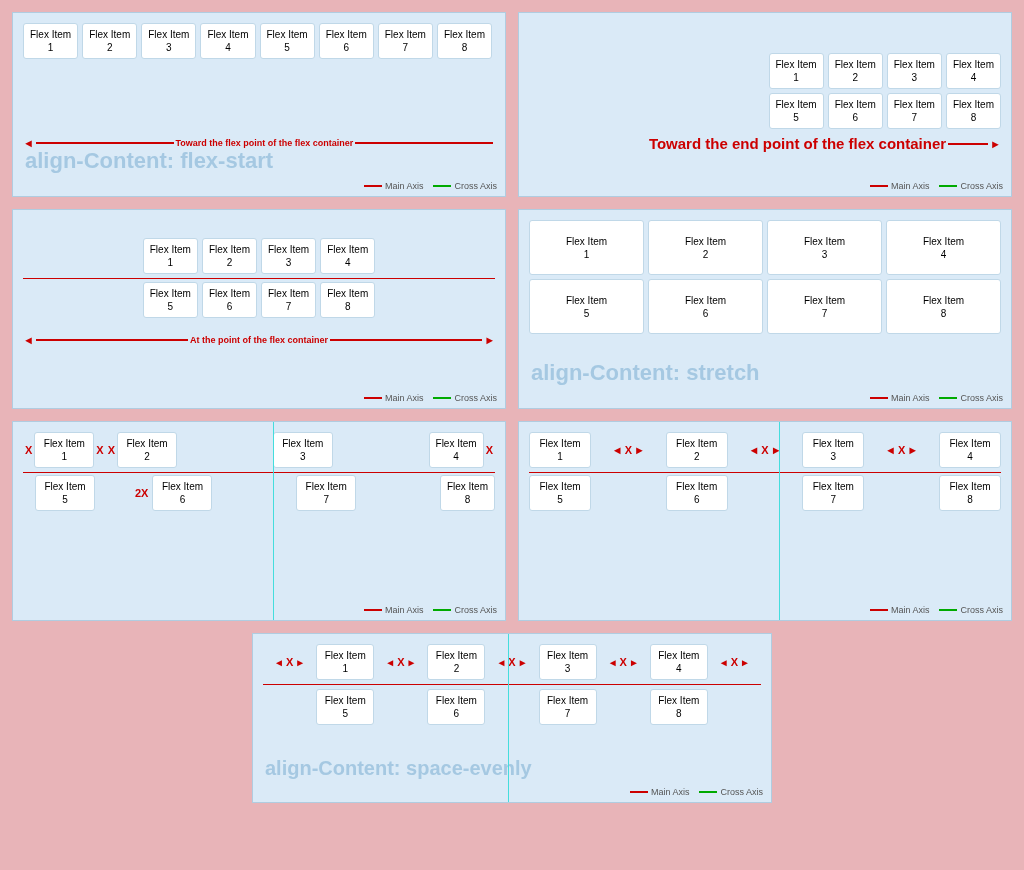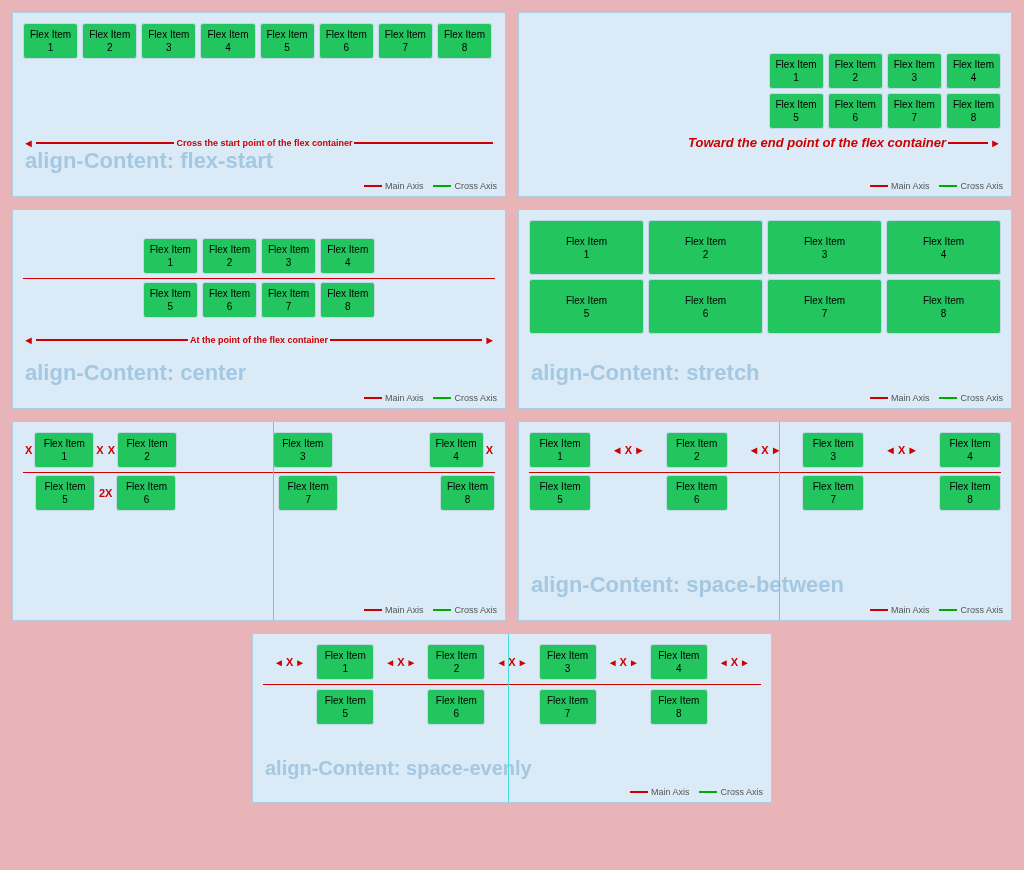--- a/index.html
+++ b/index.html
@@ -29,21 +29,21 @@
       min-height: 200px;
     }
 
     .flex-container {
       display: flex;
       flex-wrap: wrap;
       gap: 4px;
     }
 
     .flex-item {
-      background-color: #22c55e;
+      background-color: #ffffff;
       border: 1px solid #c0d8e8;
       border-radius: 3px;
       padding: 4px 6px;
       font-size: 10px;
       text-align: center;
       min-width: 52px;
       line-height: 1.3;
     }
 
     .watermark {
@@ -122,21 +122,21 @@
       <div class="flex-item">Flex Item<br><span>5</span></div>
       <div class="flex-item">Flex Item<br><span>6</span></div>
       <div class="flex-item">Flex Item<br><span>7</span></div>
       <div class="flex-item">Flex Item<br><span>8</span></div>
     </div>
     <div style="height: 30px;"></div>
 
     <div style="display:flex; align-items:center; margin: 4px 0 0 0; font-size:9px; color:#c00; font-weight:bold;">
       <span style="color:#c00; font-size:11px;">◄</span>
       <div style="flex:1; height:2px; background:#c00; margin: 0 2px;"></div>
-      <span style="white-space:nowrap; font-size:9px;">Cross the start point of the flex container</span>
+      <span style="white-space:nowrap; font-size:9px;">Toward the flex point of the flex container</span>
       <div style="flex:1; height:2px; background:#c00; margin: 0 2px;"></div>
     </div>
     <div class="watermark">align-Content: flex-start</div>
     <div class="axis-legend">
       <div class="axis-item">
         <div class="axis-line main-axis"></div>
         <span>Main Axis</span>
       </div>
       <div class="axis-item">
         <div class="axis-line cross-axis"></div>
@@ -153,21 +153,21 @@
       <div class="flex-item">Flex Item<br>3</div>
       <div class="flex-item">Flex Item<br>4</div>
     </div>
     <div class="flex-container" style="justify-content: flex-end;">
       <div class="flex-item">Flex Item<br>5</div>
       <div class="flex-item">Flex Item<br>6</div>
       <div class="flex-item">Flex Item<br>7</div>
       <div class="flex-item">Flex Item<br>8</div>
     </div>
     <div style="display:flex; align-items:center; margin: 6px 0 0 0; font-size:9px; color:#c00; font-weight:bold; justify-content:flex-end;">
-      <span style="white-space:nowrap; font-size:13px;font-style:italic;">Toward the end point of the flex container</span>
+      <span style="white-space:nowrap; font-size:15px;">Toward the end point of the flex container</span>
       <div style="width:40px; height:2px; background:#c00; margin: 0 2px;"></div>
       <span style="color:#c00; font-size:11px;">►</span>
     </div>
     <div class="axis-legend">
       <div class="axis-item">
         <div class="axis-line main-axis"></div>
         <span>Main Axis</span>
       </div>
       <div class="axis-item">
         <div class="axis-line cross-axis"></div>
@@ -199,21 +199,20 @@
     </div>
     <div style="height: 8px;"></div>
 
     <div style="display:flex; align-items:center; margin: 4px 0 0 0; font-size:9px; color:#c00; font-weight:bold;">
       <span style="color:#c00; font-size:11px;">◄</span>
       <div style="flex:1; height:2px; background:#c00; margin: 0 2px;"></div>
       <span style="white-space:nowrap; font-size:9px;">At the point of the flex container</span>
       <div style="flex:1; height:2px; background:#c00; margin: 0 2px;"></div>
       <span style="color:#c00; font-size:11px;">►</span>
     </div>
-    <div class="watermark">align-Content: center</div>
     <div class="axis-legend">
       <div class="axis-item">
         <div class="axis-line main-axis"></div>
         <span>Main Axis</span>
       </div>
       <div class="axis-item">
         <div class="axis-line cross-axis"></div>
         <span>Cross Axis</span>
       </div>
     </div>
@@ -264,21 +263,21 @@
       <span style="flex:1;"></span>
       <div class="flex-item" style="min-width:50px;">Flex Item<br>4</div>
       <span class="x-label">X</span>
     </div>
 
     <div style="width:100%; height:1px; background:#c00; margin: 2px 0;"></div>
 
     <div style="display:flex; align-items:center; margin-bottom:4px; font-size:10px;">
       <span style="width:12px;"></span>
       <div class="flex-item" style="min-width:60px;">Flex Item<br>5</div>
-      <span class="x-label-2x" style="padding:0 4px;">2X</span>
+      <span class="x-label-2x" style="padding:0 4px;margin-left:36px;">2X</span>
       <div class="flex-item" style="min-width:60px;">Flex Item<br>6</div>
       <span style="flex:1;"></span>
       <div class="flex-item" style="min-width:60px;">Flex Item<br>7</div>
       <span style="flex:1;"></span>
       <div class="flex-item" style="min-width:50px;">Flex Item<br>8</div>
     </div>
     <div class="axis-legend">
       <div class="axis-item">
         <div class="axis-line main-axis"></div>
         <span>Main Axis</span>
@@ -317,21 +316,20 @@
     </div>
 
     <div style="width:100%; height:1px; background:#c00; margin: 2px 0;"></div>
 
     <div style="display:flex; align-items:center; margin-bottom:4px; justify-content:space-between;">
       <div class="flex-item" style="min-width:62px;">Flex Item<br>5</div>
       <div class="flex-item" style="min-width:62px;">Flex Item<br>6</div>
       <div class="flex-item" style="min-width:62px;">Flex Item<br>7</div>
       <div class="flex-item" style="min-width:62px;">Flex Item<br>8</div>
     </div>
-    <div class="watermark">align-Content: space-between</div>
     <div class="axis-legend">
       <div class="axis-item">
         <div class="axis-line main-axis"></div>
         <span>Main Axis</span>
       </div>
       <div class="axis-item">
         <div class="axis-line cross-axis"></div>
         <span>Cross Axis</span>
       </div>
     </div>

